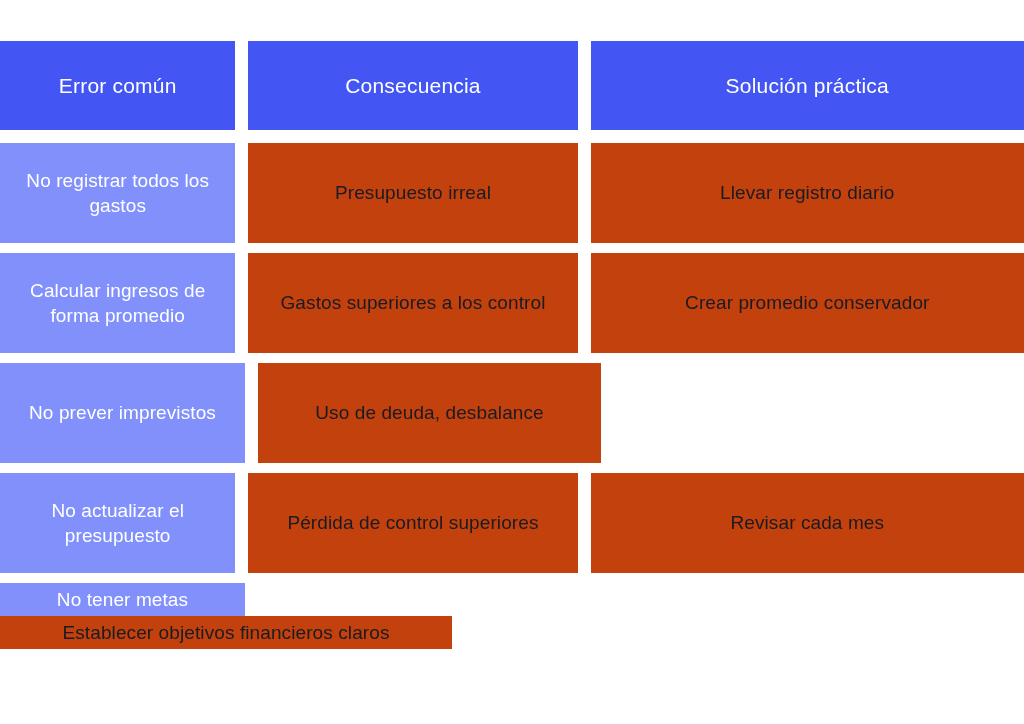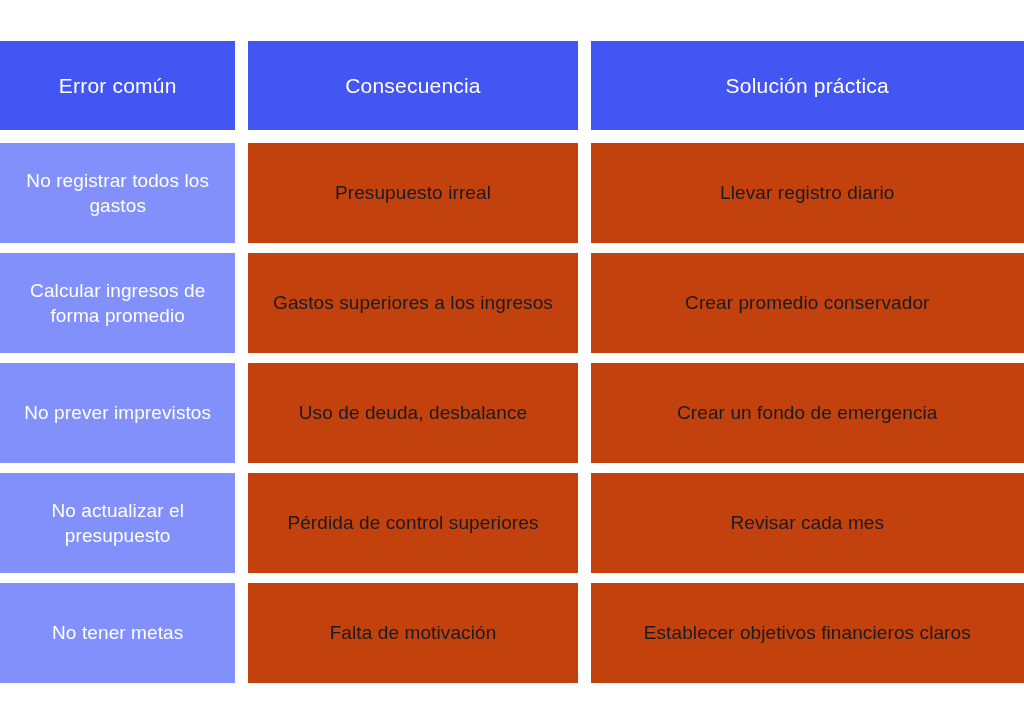--- a/index.html
+++ b/index.html
@@ -23,21 +23,21 @@
     width: 1024px;
   }
 
   .table-row {
     display: flex;
     width: 1024px;
   }
 
   .header-row { height: 89px; margin-bottom: 13px; }
   .data-row   { height: 100px; margin-bottom: 10px; }
-  .data-row.last { margin-bottom: 0; }
+  .data-row.last { margin-bottom: 0; flex-direction: column; }
 
   
   .cell {
     display: flex;
     align-items: center;
     justify-content: center;
     text-align: center;
     line-height: 1.32;
     padding: 4px 12px;
     overflow: hidden;
@@ -104,56 +104,50 @@
     <div class="cell col-3 body-cell">
       <span class="cell-text">Llevar registro diario</span>
     </div>
   </div>
 
   <div class="table-row data-row">
     <div class="cell col-1 accent-cell">
       <span class="cell-text">Calcular ingresos de forma promedio</span>
     </div>
     <div class="cell col-2 body-cell">
-      <span class="cell-text">Gastos superiores a los ingresos</span>
+      <span class="cell-text">Gastos superiores a los control</span>
     </div>
     <div class="cell col-3 body-cell">
       <span class="cell-text">Crear promedio conservador</span>
     </div>
   </div>
 
   <div class="table-row data-row">
     <div class="cell col-1 accent-cell">
       <span class="cell-text">No prever imprevistos</span>
     </div>
     <div class="cell col-2 body-cell">
       <span class="cell-text">Uso de deuda, desbalance</span>
-    </div>
-    <div class="cell col-3 body-cell">
-      <span class="cell-text">Crear un fondo de emergencia</span>
     </div>
   </div>
 
   <div class="table-row data-row">
     <div class="cell col-1 accent-cell">
       <span class="cell-text">No actualizar el presupuesto</span>
     </div>
     <div class="cell col-2 body-cell">
       <span class="cell-text">Pérdida de control superiores</span>
     </div>
     <div class="cell col-3 body-cell">
       <span class="cell-text">Revisar cada mes</span>
     </div>
   </div>
 
   <div class="table-row data-row last">
     <div class="cell col-1 accent-cell">
       <span class="cell-text">No tener metas</span>
     </div>
-    <div class="cell col-2 body-cell">
-      <span class="cell-text">Falta de motivación</span>
-    </div>
     <div class="cell col-3 body-cell">
       <span class="cell-text">Establecer objetivos financieros claros</span>
     </div>
   </div>
 
 </div>
 
 </body></html>

